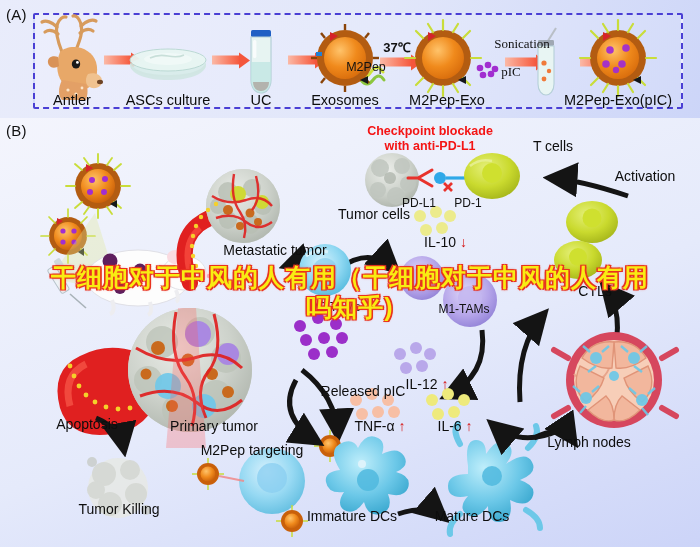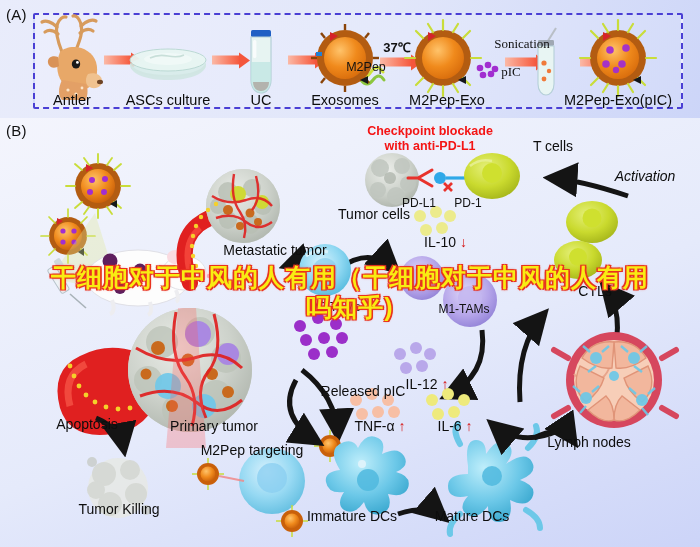--- a/index.html
+++ b/index.html
@@ -769,21 +769,21 @@
 
       <path d="M196,318 q-30,10 -40,24" stroke="#141414" stroke-width="0" fill="none"></path>
     </svg>
 
     <span class="panel-letter" id="panel-b-letter-inner" style="left:6px; top:4px; position:absolute;">(B)</span>
 
     <span class="b-label-red" style="left:430px; top:6px;">Checkpoint blockade</span>
     <span class="b-label-red" style="left:430px; top:21px;">with anti-PD-L1</span>
 
     <span class="b-label" style="left:553px; top:20px;">T cells</span>
-    <span class="b-label" style="left:645px; top:50px;font-style:italic;">Activation</span>
+    <span class="b-label" style="left:645px; top:50px;">Activation</span>
     <span class="b-label" style="left:595px; top:165px;">CTLs</span>
 
     <span class="b-label-sm" style="left:419px; top:78px;">PD-L1</span>
     <span class="b-label-sm" style="left:468px; top:78px;">PD-1</span>
 
     <span class="b-label" style="left:374px; top:88px;">Tumor cells</span>
     <span class="b-label" style="left:241px; top:124px;margin-left:34px;">Metastatic tumor</span>
 
     <span class="b-cyto" style="left:432px; top:116px;padding-left:27px;">
       <span>IL-10</span>

